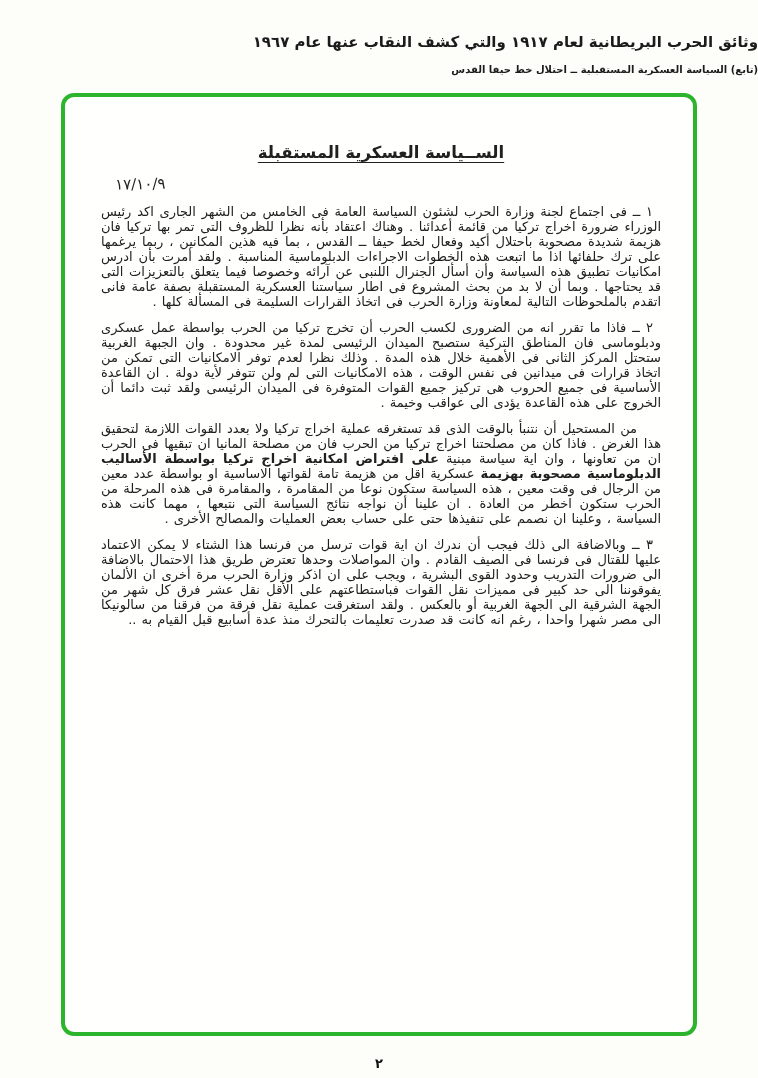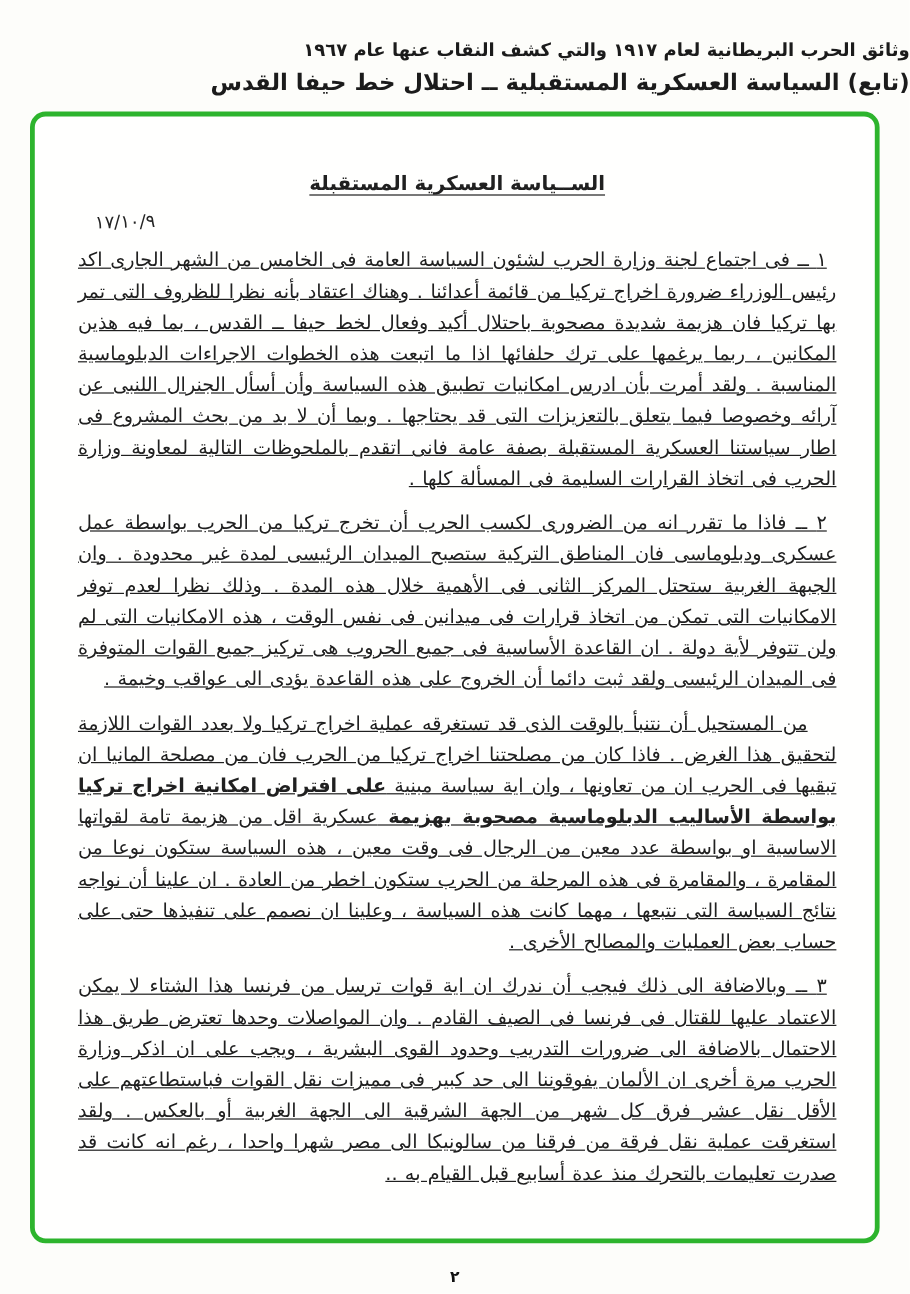--- a/index.html
+++ b/index.html
@@ -26,35 +26,35 @@
     direction: rtl;
   }
   .header-line1 {
     font-size: 15px;
     font-weight: bold;
     line-height: 21px;
     margin-bottom: 6px;
     letter-spacing: 0.2px;
   }
   .header-line2 {
-    font-size: 19px;
+    font-size: 10px;
     font-weight: bold;
     line-height: 21px;
     margin-bottom: 5px;
   }
   .header-line3 {
     font-size: 10.5px;
     font-weight: bold;
     line-height: 14px;
     color: #222;
   }
 
   
   .frame {
-    width: 708px;
+    width: 636px;
     height: 943px;
     margin: 13px auto 0;
     border: 4px solid var(--frame-border, #2db42d);
     border-radius: 13px;
     background: #fffffe;
     padding: 46px 32px 0 36px;
   }
 
   .doc {
     direction: rtl;
@@ -75,27 +75,26 @@
     direction: ltr;
     text-align: left;
     font-size: 15px;
     padding-left: 14px;
     margin-bottom: 16px;
     transform: rotate(-1.2deg);
     color: #242424;
   }
 
   .para {
-    font-size: 16px;
-    line-height: 26px;
+    font-size: 13px;
+    line-height: 15px;
     text-align: justify;
     margin-bottom: 11px;
     text-indent: 8px;
     word-spacing: 1px;
-    text-decoration: underline;
   }
   .para.lead-indent { text-indent: 24px; }
   .bold-seg { font-weight: bold; }
 
   
   .footer {
     position: absolute;
     left: 0;
     right: 0;
     bottom: 6px;

